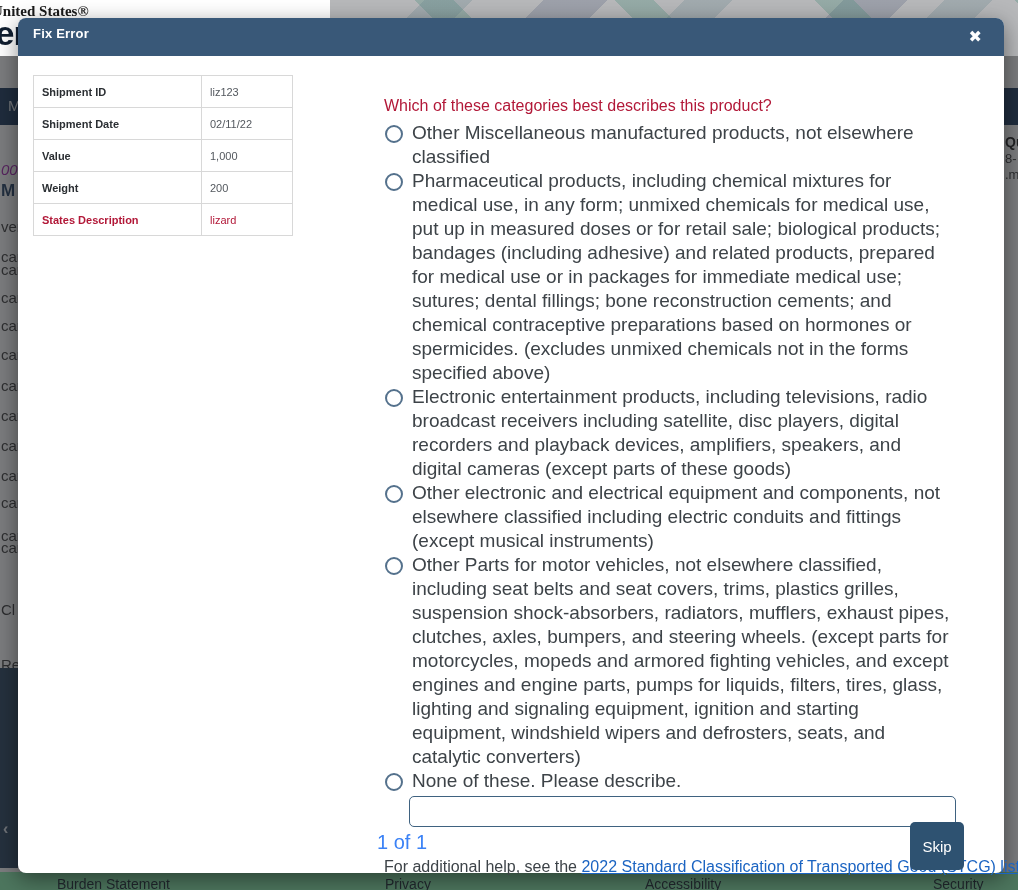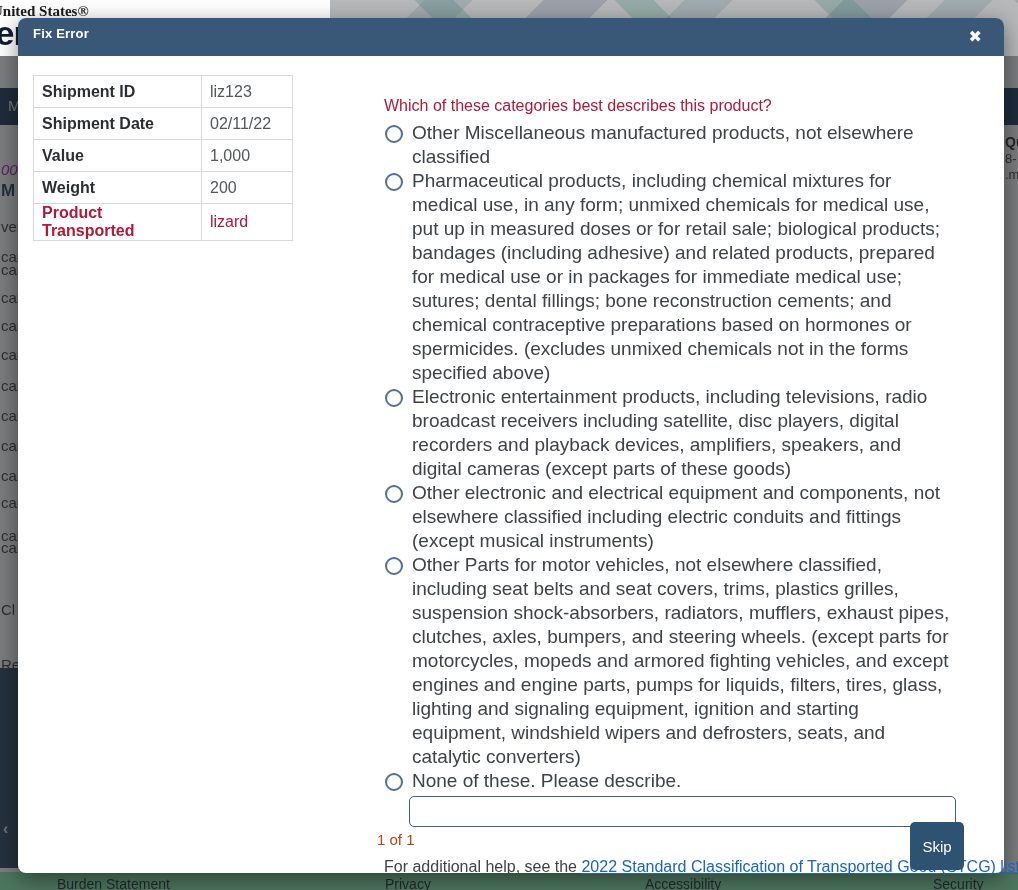--- a/index.html
+++ b/index.html
@@ -39,41 +39,41 @@
   .modal{position:absolute;left:18px;top:18px;width:986px;height:855px;background:#fff;
     border-radius:8px;box-shadow:0 6px 22px rgba(0,0,0,0.45);z-index:10;}
   .modal-header{position:absolute;left:0;top:0;width:100%;height:38px;background:#395878;
     border-radius:8px 8px 0 0;}
   .modal-title{position:absolute;left:15px;top:8px;color:#fff;font-size:13px;font-weight:700;letter-spacing:.2px;}
   .modal-close{position:absolute;right:22px;top:9px;color:#fff;font-size:16px;font-weight:700;
     font-family:"DejaVu Sans",sans-serif;cursor:pointer;line-height:20px;}
 
   
   .ship-table{position:absolute;left:15px;top:57px;border-collapse:collapse;}
-  .ship-table td{border:1px solid #d8d8d8;height:31px;padding:0 8px;font-size:16px;}
+  .ship-table td{border:1px solid #d8d8d8;height:31px;padding:0 8px;font-size:11px;}
   .ship-table td.lbl{width:151px;font-weight:700;color:#2b2f33;}
   .ship-table td.val{width:74px;color:#53585e;}
   .ship-table tr.error td.lbl{color:#b21838;}
   .ship-table tr.error td.val{color:#b21838;}
 
   
   .rcol{position:absolute;left:366px;top:60px;width:572px;margin-top:20px;}
   .question{color:#b21838;font-size:16px;line-height:16px;margin:0 0 7px 0;}
   .opts{list-style:none;margin:0;padding:0;}
   .opt{display:flex;align-items:flex-start;}
   .radio{flex:0 0 auto;width:14px;height:14px;border:2px solid #54718c;border-radius:50%;
     background:#fff;margin:4px 9px 0 1px;cursor:pointer;}
   .opt-text{width:543px;font-size:19px;line-height:24px;color:#3d4348;}
   .describe-input{display:block;margin:3px 0 0 25px;width:533px;height:29px;border:1px solid #3f6280;
     border-radius:5px;font-size:16px;padding:0 6px;color:#3d4348;outline:none;}
   .help-line{margin-top:31px;width:100%;text-align:center;font-size:16px;color:#3d4348;white-space:nowrap;}
   .help-link{color:#1b64c2;text-decoration:underline;cursor:pointer;}
   .submit-btn{display:block;margin:23px auto 0 auto;width:173px;height:34px;background:#55a7f3;border:none;
     border-radius:5px;color:#fff;font-size:16px;font-family:"Liberation Sans",sans-serif;cursor:pointer;}
-  .pagination{position:absolute;left:359px;top:813px;font-size:15px;color:#c2410c;text-align:center;}
+  .pagination{position:absolute;left:359px;top:813px;font-size:20px;color:#3b82f6;text-align:center;}
   .skip-btn{position:absolute;left:892px;top:804px;width:54px;height:48px;background:#2e5271;border:none;
     border-radius:5px;color:#fff;font-size:15px;font-family:"Liberation Sans",sans-serif;cursor:pointer;}
 </style>
 </head>
 <body>
 
 <div class="page">
 
   <div class="bg-header">
     <div class="bg-banner"></div>
@@ -137,21 +137,21 @@
           </tr>
           <tr>
             <td class="lbl">Value</td>
             <td class="val">1,000</td>
           </tr>
           <tr>
             <td class="lbl">Weight</td>
             <td class="val">200</td>
           </tr>
           <tr class="error">
-            <td class="lbl">Product Transported</td>
+            <td class="lbl">States Description</td>
             <td class="val">lizard</td>
           </tr>
         </tbody>
     </table>
 
     <div class="rcol">
       <p class="question">Which of these categories best describes this product?</p>
       <ul class="opts" id="opt-list">
           <li class="opt">
             <span class="radio"></span>

